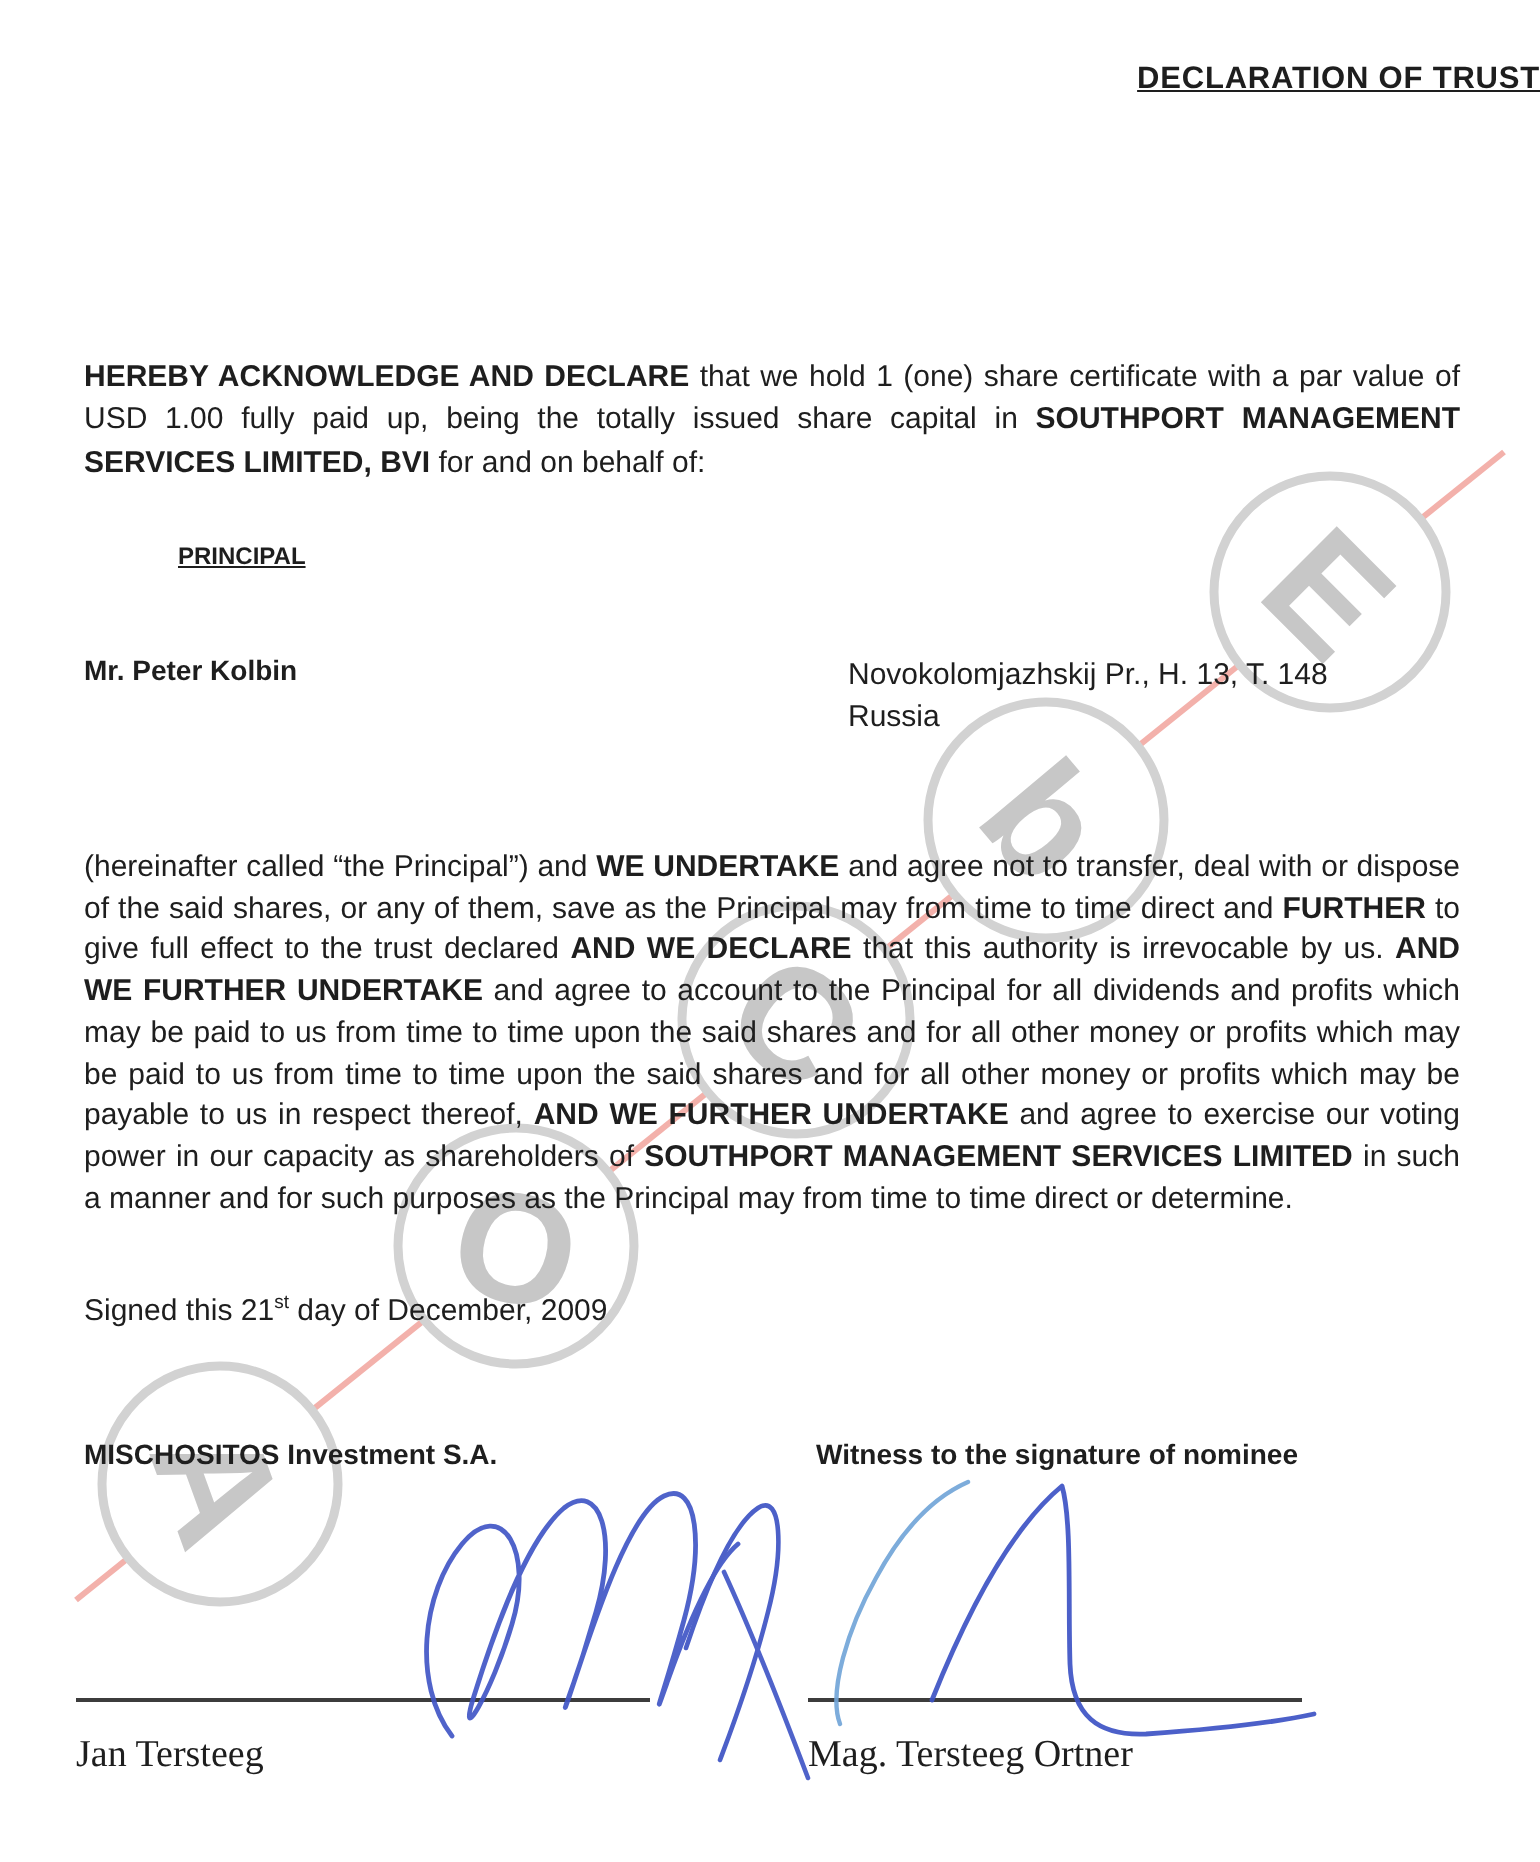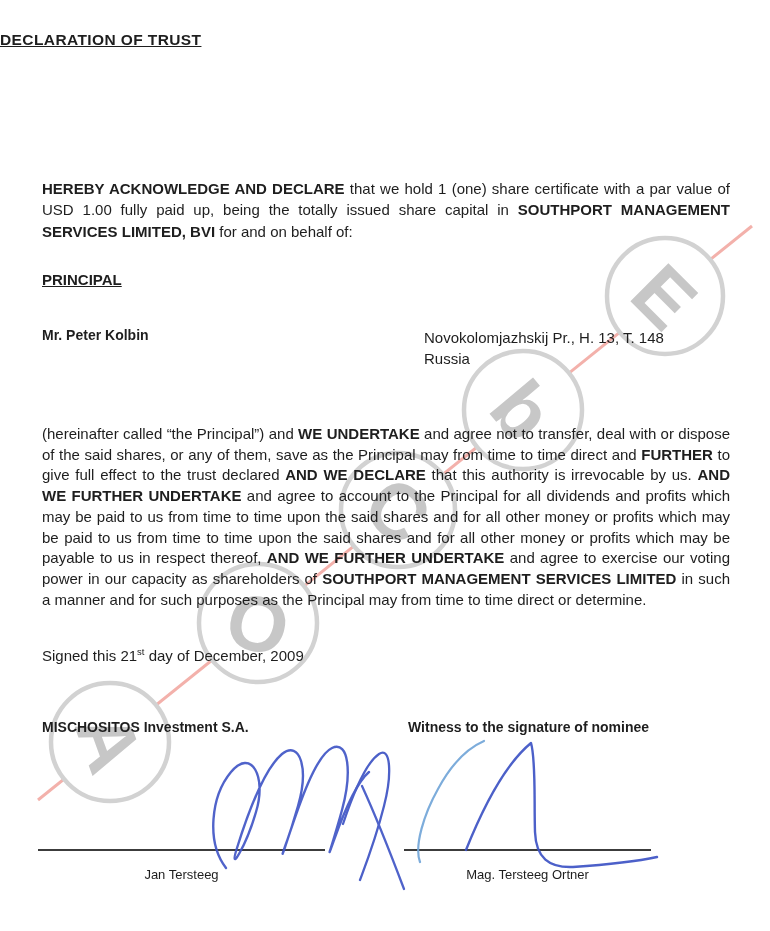--- a/index.html
+++ b/index.html
@@ -9,28 +9,28 @@
     color:#1e1e1e; overflow:hidden; margin:0 auto;
   }
   .layer { position:absolute; left:0; top:0; width:770px; height:931px; }
   .wm { pointer-events:none; }
   .sig-layer { pointer-events:none; }
   .blk { position:absolute; }
   .para { text-align:justify; font-size:15px; line-height:21.3px; }
   b { font-weight:bold; }
   sup { font-size:9.5px; line-height:0; vertical-align:super; }
   .title {
-    width:770px; text-align:left; font-size:15.5px; font-weight:bold;
+    width:770px; text-align:right; font-size:15.5px; font-weight:bold;
     letter-spacing:0.4px; text-decoration:underline;
   }
-  .heading { font-size:15px; font-weight:bold; text-decoration:underline; }
+  .heading { font-size:12px; font-weight:bold; text-decoration:underline;margin-left:47px; }
   .bold-line { font-size:14px; font-weight:bold; }
   .plain { font-size:15px; line-height:21px; }
   .sigline { border-top:2px solid #3c3c3c; height:0; }
-  .name-center { text-align:center; font-size:13px; }
+  .name-center { font-size:19px;font-family:Liberation Serif, serif; }
   .wm-letter { font-weight:bold; font-size:78px; font-family:"Liberation Sans","DejaVu Sans",sans-serif; }
 </style>
 </head>
 <body>
 
 <div class="page">
 
   <svg class="layer wm" viewBox="0 0 770 931">
     <line x1="38" y1="800" x2="752" y2="226" stroke-width="3" stroke="#f3b1ab"></line>
 

